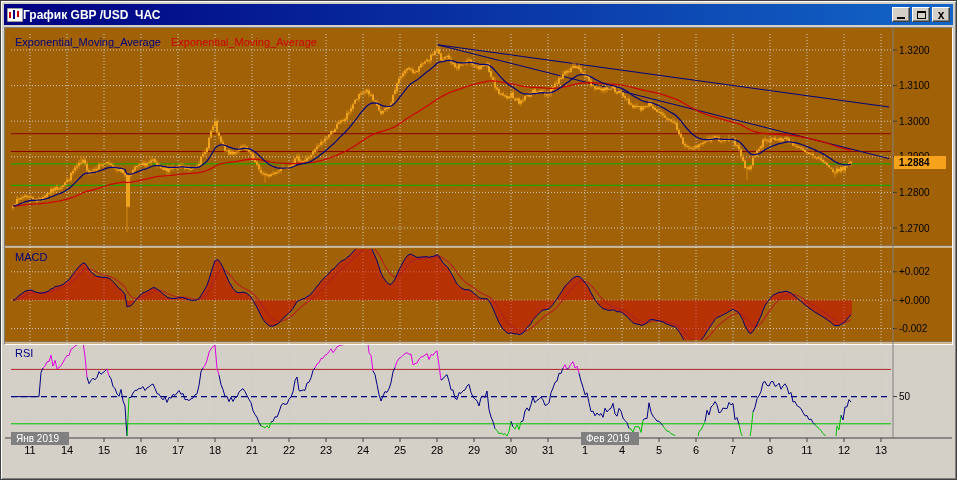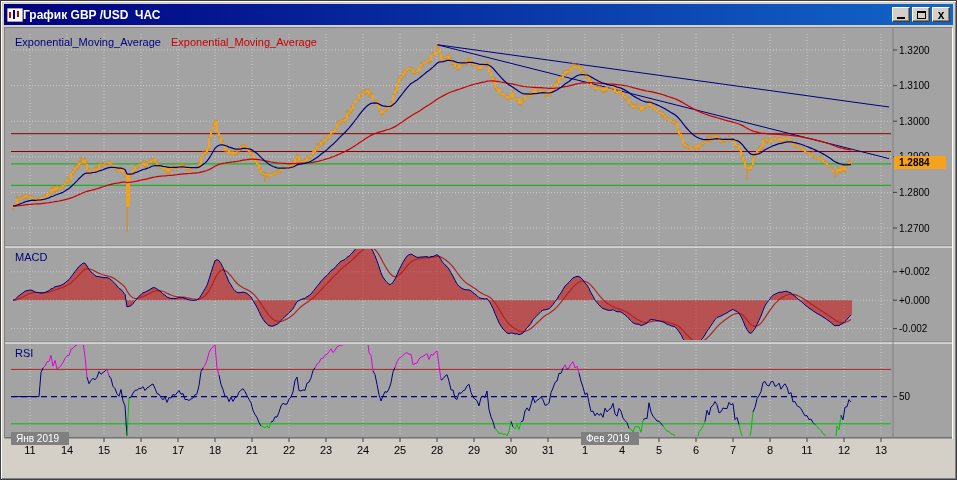--- a/index.html
+++ b/index.html
@@ -28,22 +28,22 @@
     border:1px solid;border-color:#ffffff #404040 #404040 #ffffff;
     box-shadow: inset -1px -1px 0 #808080;
     display:flex;align-items:center;justify-content:center;
     font-family:"Liberation Sans",sans-serif;cursor:default;
   }
   .g-min{display:block;width:8px;height:2px;background:#000;margin-top:7px;}
   .g-max{display:block;width:9px;height:8px;border:1px solid #000;border-top:2px solid #000;}
   .g-close{font-size:12px;font-weight:bold;line-height:12px;color:#000;}
   .chart-area{
     margin-top:2px;
-    width:949px;height:412px;
-    background:#a3a3a3;
+    width:949px;height:318px;
+    background:#a16207;
     border:1px solid;border-color:#808080 #ffffff #ffffff #808080;
     position:relative;
   }
   svg text{font-family:"Liberation Sans",sans-serif;}
 </style>
 </head>
 <body>
 
 <div class="window">
   <div class="titlebar">

